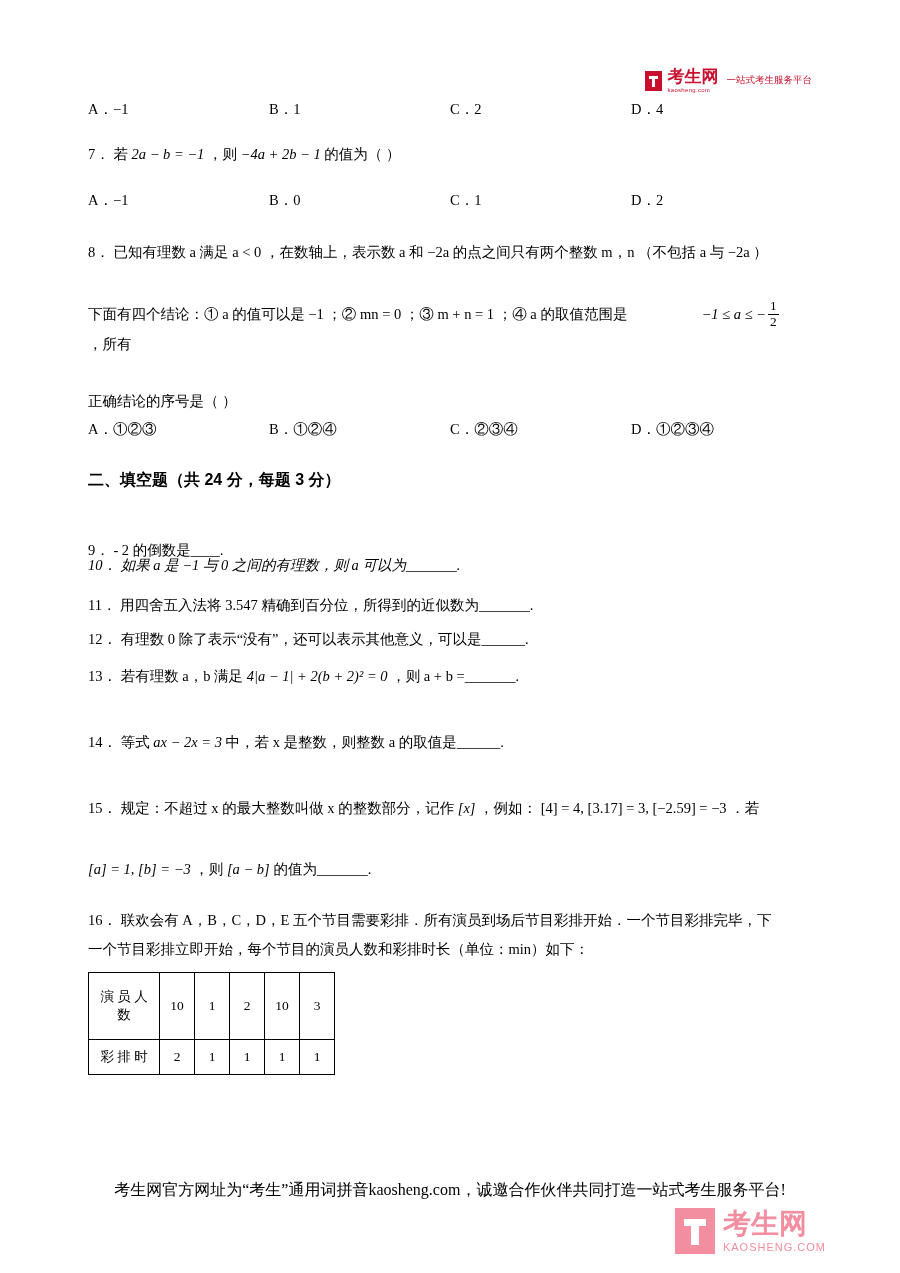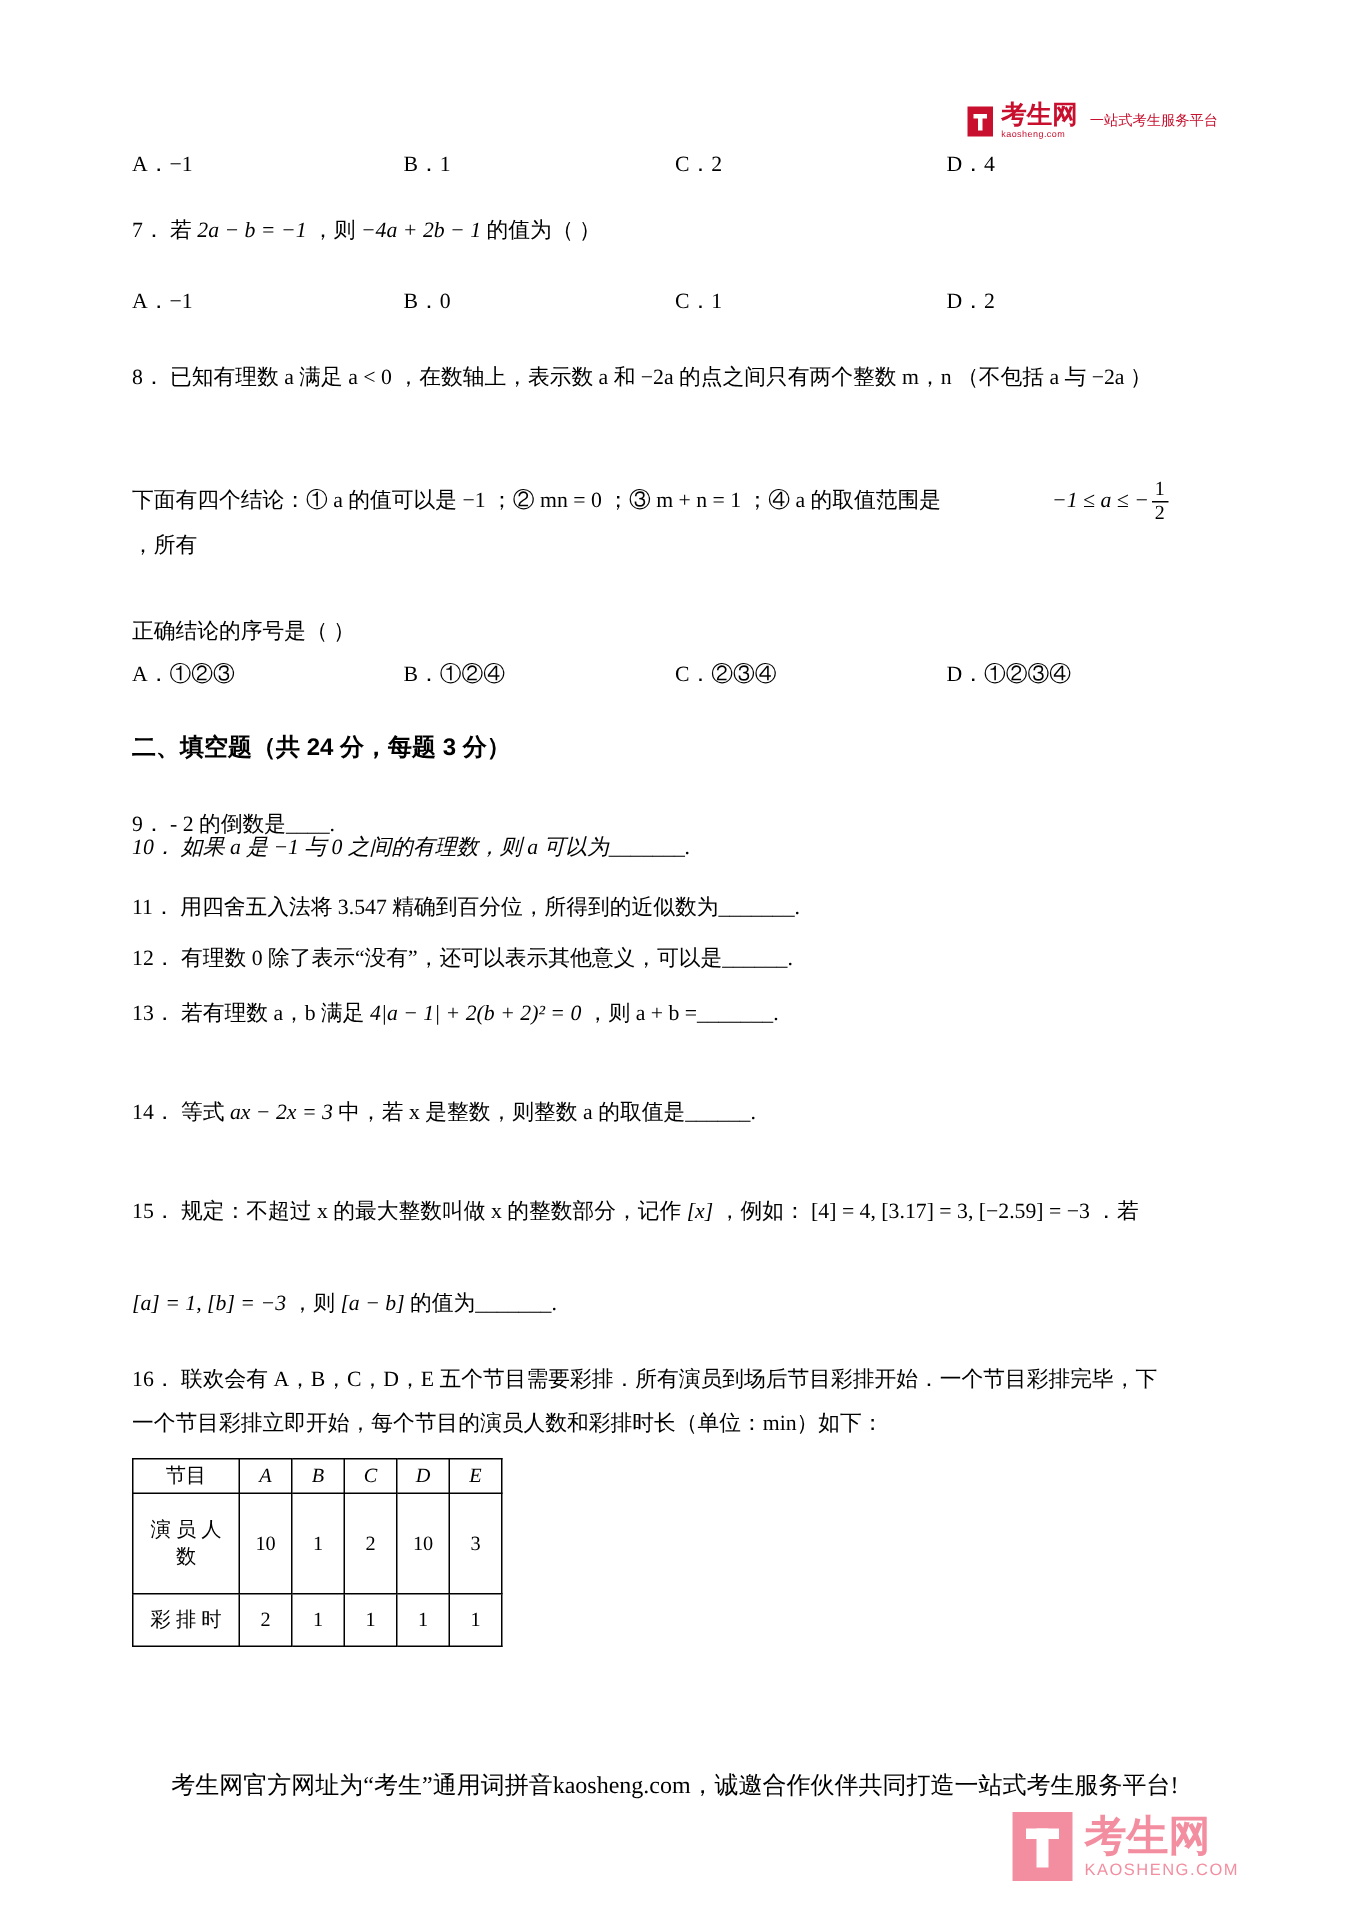--- a/index.html
+++ b/index.html
@@ -241,21 +241,21 @@
       <span><span>D．</span><span>2</span></span>
     </div>
   </div>
 
   <div style="position:absolute; left:88px; top:238px; width:724px;">
     <div class="q-line">
       <span>8．</span>
       <span>已知有理数 a 满足 a &lt; 0 ，在数轴上，表示数 a 和 −2a 的点之间只有两个整数 m，n （不包括 a 与 −2a ）</span>
     </div>
 
-    <div class="q-line" style="margin-top:52px; display:flex; align-items:center; flex-wrap:wrap;text-align:right;">
+    <div class="q-line" style="margin-top:32px; display:flex; align-items:center; flex-wrap:wrap;text-align:right;">
       <span>下面有四个结论：① a 的值可以是 −1 ；② mn = 0 ；③ m + n = 1 ；④ a 的取值范围是</span>
       <span style="margin-left:74px; display:inline-flex; align-items:center;">
         <span class="mi">−1 ≤ a ≤ −</span>
         <span class="frac">
           <span class="num">1</span>
           <span class="den">2</span>
         </span>
       </span>
       <span>，所有</span>
     </div>
@@ -265,21 +265,21 @@
     </div>
 
     <div class="opts" style="margin-top:4px;">
       <span><span>A．</span><span>①②③</span></span>
       <span><span>B．</span><span>①②④</span></span>
       <span><span>C．</span><span>②③④</span></span>
       <span><span>D．</span><span>①②③④</span></span>
     </div>
   </div>
 
-  <div class="sec-title" style="position:absolute; left:88px; top:488px;">二、填空题（共 24 分，每题 3 分）</div>
+  <div class="sec-title" style="position:absolute; left:88px; top:470px;">二、填空题（共 24 分，每题 3 分）</div>
 
   <div class="q-line" style="position:absolute; left:88px; top:536px; width:724px;">
     <span>9．</span>
     <span>- 2 的倒数是____.</span>
   </div>
 
   <div class="q-line" style="position:absolute; left:88px; top:551px; width:724px;font-style:italic;">
     <span>10．</span>
     <span>如果 a 是 −1 与 0 之间的有理数，则 a 可以为_______.</span>
   </div>
@@ -329,28 +329,20 @@
     <div class="q-line">
       <span>16．</span>
       <span>联欢会有 A，B，C，D，E 五个节目需要彩排．所有演员到场后节目彩排开始．一个节目彩排完毕，下</span>
     </div>
     <div class="q-line">
       <span>一个节目彩排立即开始，每个节目的演员人数和彩排时长（单位：min）如下：</span>
     </div>
 
     <table class="tbl">
       <tbody>
-          <tr>
-        <td class="rowhead">节目</td>
-        <td class="cell mi">A</td>
-        <td class="cell mi">B</td>
-        <td class="cell mi">C</td>
-        <td class="cell mi">D</td>
-        <td class="cell mi">E</td>
-      </tr>
       <tr>
         <td class="rowhead" style="height:62px;">演 员 人 数</td>
         <td class="cell">10</td>
         <td class="cell">1</td>
         <td class="cell">2</td>
         <td class="cell">10</td>
         <td class="cell">3</td>
       </tr>
       <tr>
         <td class="rowhead" style="height:30px;margin-top:32px;">彩 排 时</td>

